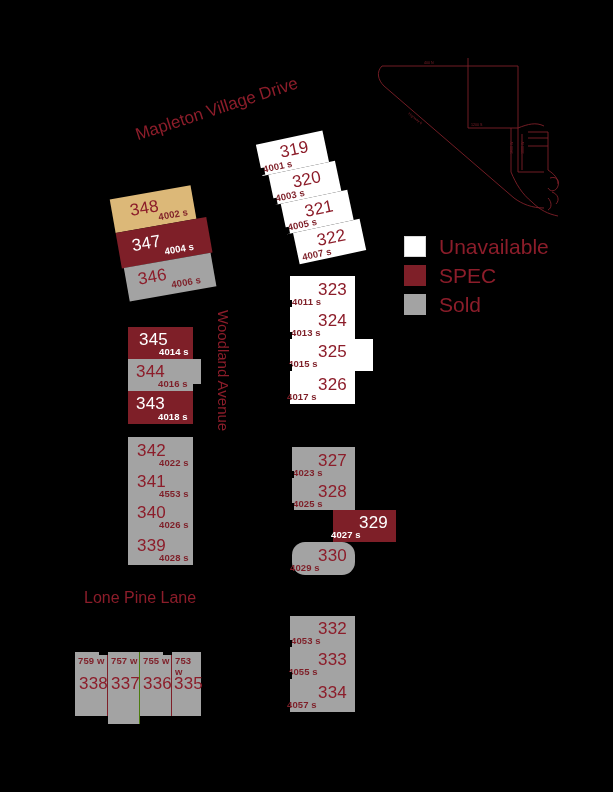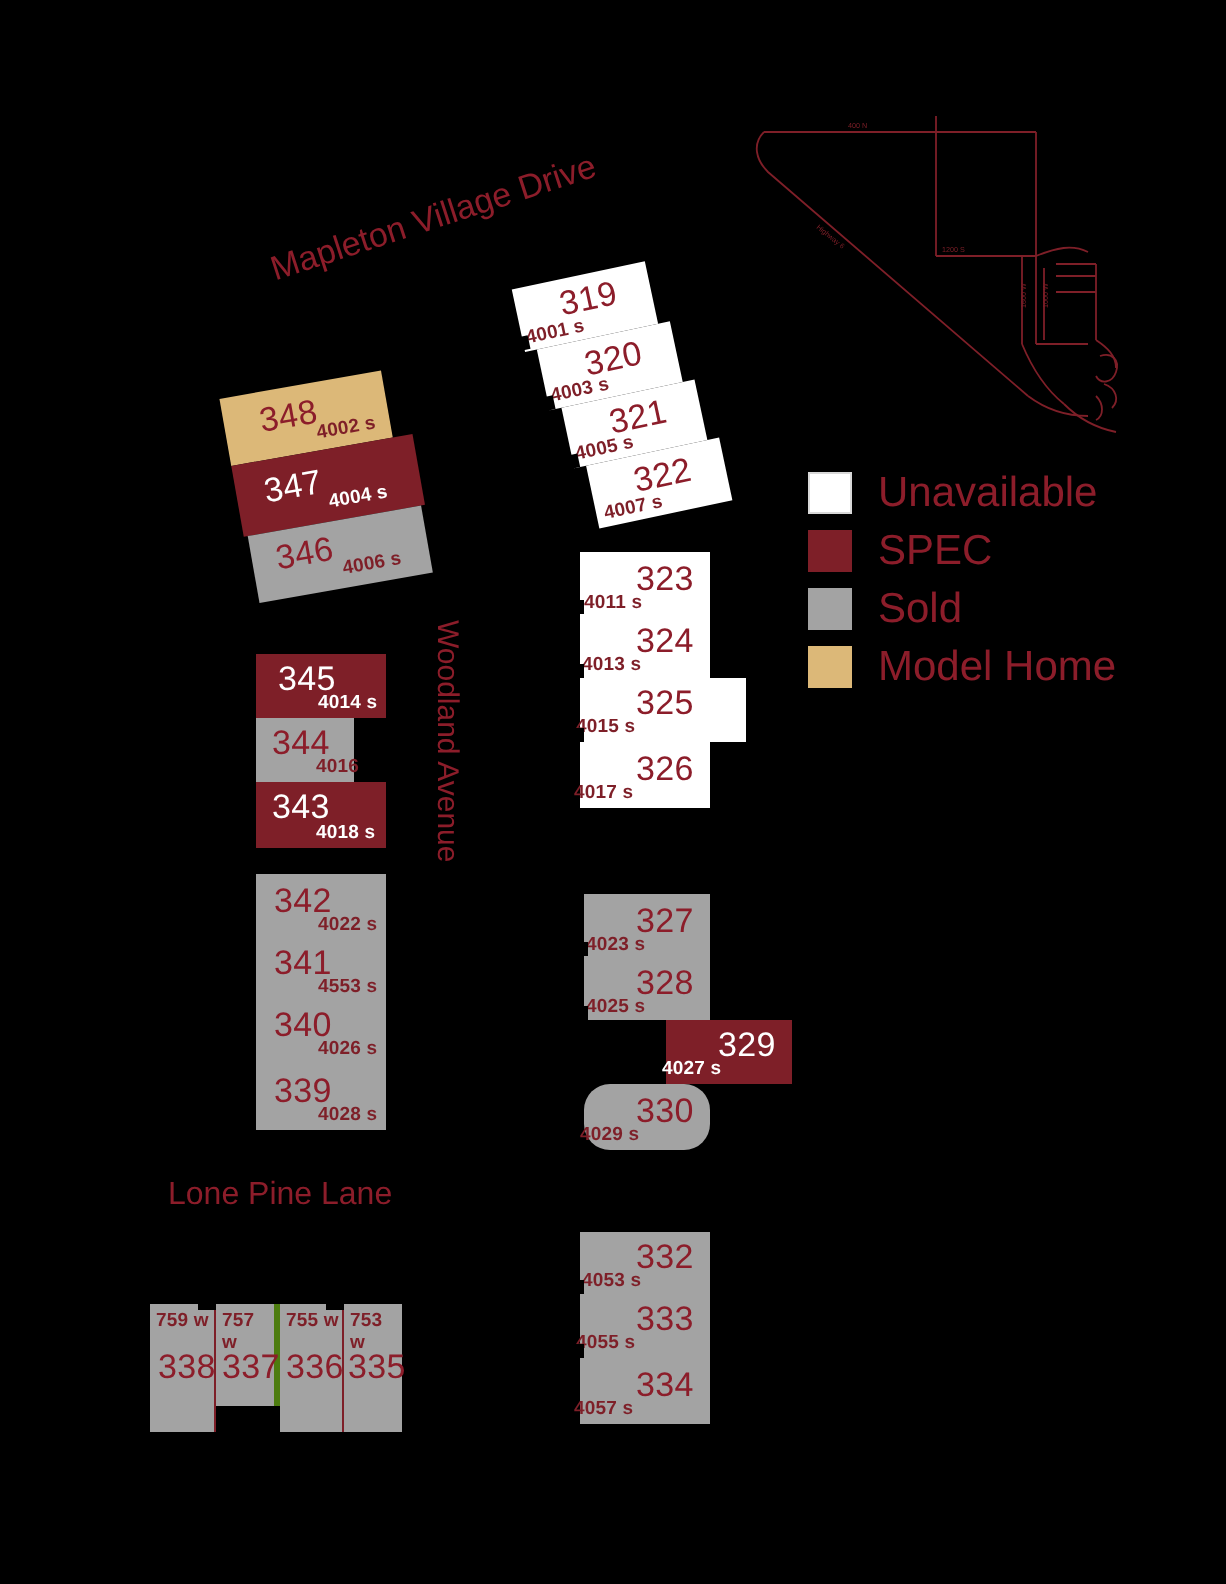--- a/index.html
+++ b/index.html
@@ -99,21 +99,21 @@
       <span class="addr" style="left:44px;top:19px;">4006 s</span>
     </div>
   </div>
 
   <div style="position:absolute;left:128px;top:327px;width:82px;height:98px;">
     <div class="lot spec" style="left:0;top:0;width:65px;height:32px;">
       <span class="num" style="left:11px;top:3px;">345</span>
       <span class="addr" style="left:31px;top:19px;">4014 s</span>
     </div>
     <div class="notch" style="left:65px;top:23px;"></div>
-    <div class="lot sold" style="left:0;top:32px;width:49px;height:32px;">
+    <div class="lot sold" style="left:0;top:32px;width:73px;height:32px;">
       <span class="num" style="left:8px;top:3px;">344</span>
       <span class="addr" style="left:30px;top:19px;">4016 s</span>
     </div>
     <div class="notch" style="left:65px;top:57px;"></div>
     <div class="lot spec" style="left:0;top:64px;width:65px;height:33px;">
       <span class="num" style="left:8px;top:3px;">343</span>
       <span class="addr" style="left:30px;top:20px;">4018 s</span>
     </div>
   </div>
 
@@ -138,21 +138,21 @@
       <span class="addr" style="left:31px;top:20px;">4028 s</span>
     </div>
   </div>
 
   <div style="position:absolute;left:75px;top:648px;width:130px;height:68px;">
     <div class="lot sold" style="left:0;top:4px;width:33px;height:64px;border-right:1px solid #7e1f28;">
       <span class="addr" style="left:3px;top:3px;">759 w</span>
       <span class="num" style="left:4px;top:22px;">338</span>
     </div>
     <div class="notch" style="left:24px;top:0px;"></div>
-    <div class="lot sold" style="left:33px;top:4px;width:32px;height:51px;border-right:3px solid #4d7c0f;">
+    <div class="lot sold" style="left:33px;top:4px;width:32px;height:72px;border-right:1px solid #4d7c0f;">
       <span class="addr" style="left:3px;top:3px;">757 w</span>
       <span class="num" style="left:3px;top:22px;">337</span>
     </div>
     <div class="notch" style="left:65px;top:0px;"></div>
     <div class="lot sold" style="left:65px;top:4px;width:32px;height:64px;border-right:1px solid #7e1f28;">
       <span class="addr" style="left:3px;top:3px;">755 w</span>
       <span class="num" style="left:3px;top:22px;">336</span>
     </div>
     <div class="notch" style="left:88px;top:0px;"></div>
     <div class="lot sold" style="left:97px;top:4px;width:29px;height:64px;">
@@ -251,19 +251,15 @@
       <span class="leg-label">Unavailable</span>
     </div>
     <div class="leg-row">
       <span class="leg-sw spec"></span>
       <span class="leg-label">SPEC</span>
     </div>
     <div class="leg-row">
       <span class="leg-sw sold"></span>
       <span class="leg-label">Sold</span>
     </div>
-    <div class="leg-row">
-      <span class="leg-sw model"></span>
-      <span class="leg-label">Model Home</span>
-    </div>
   </div>
 
 </div>
 
 </body></html>

